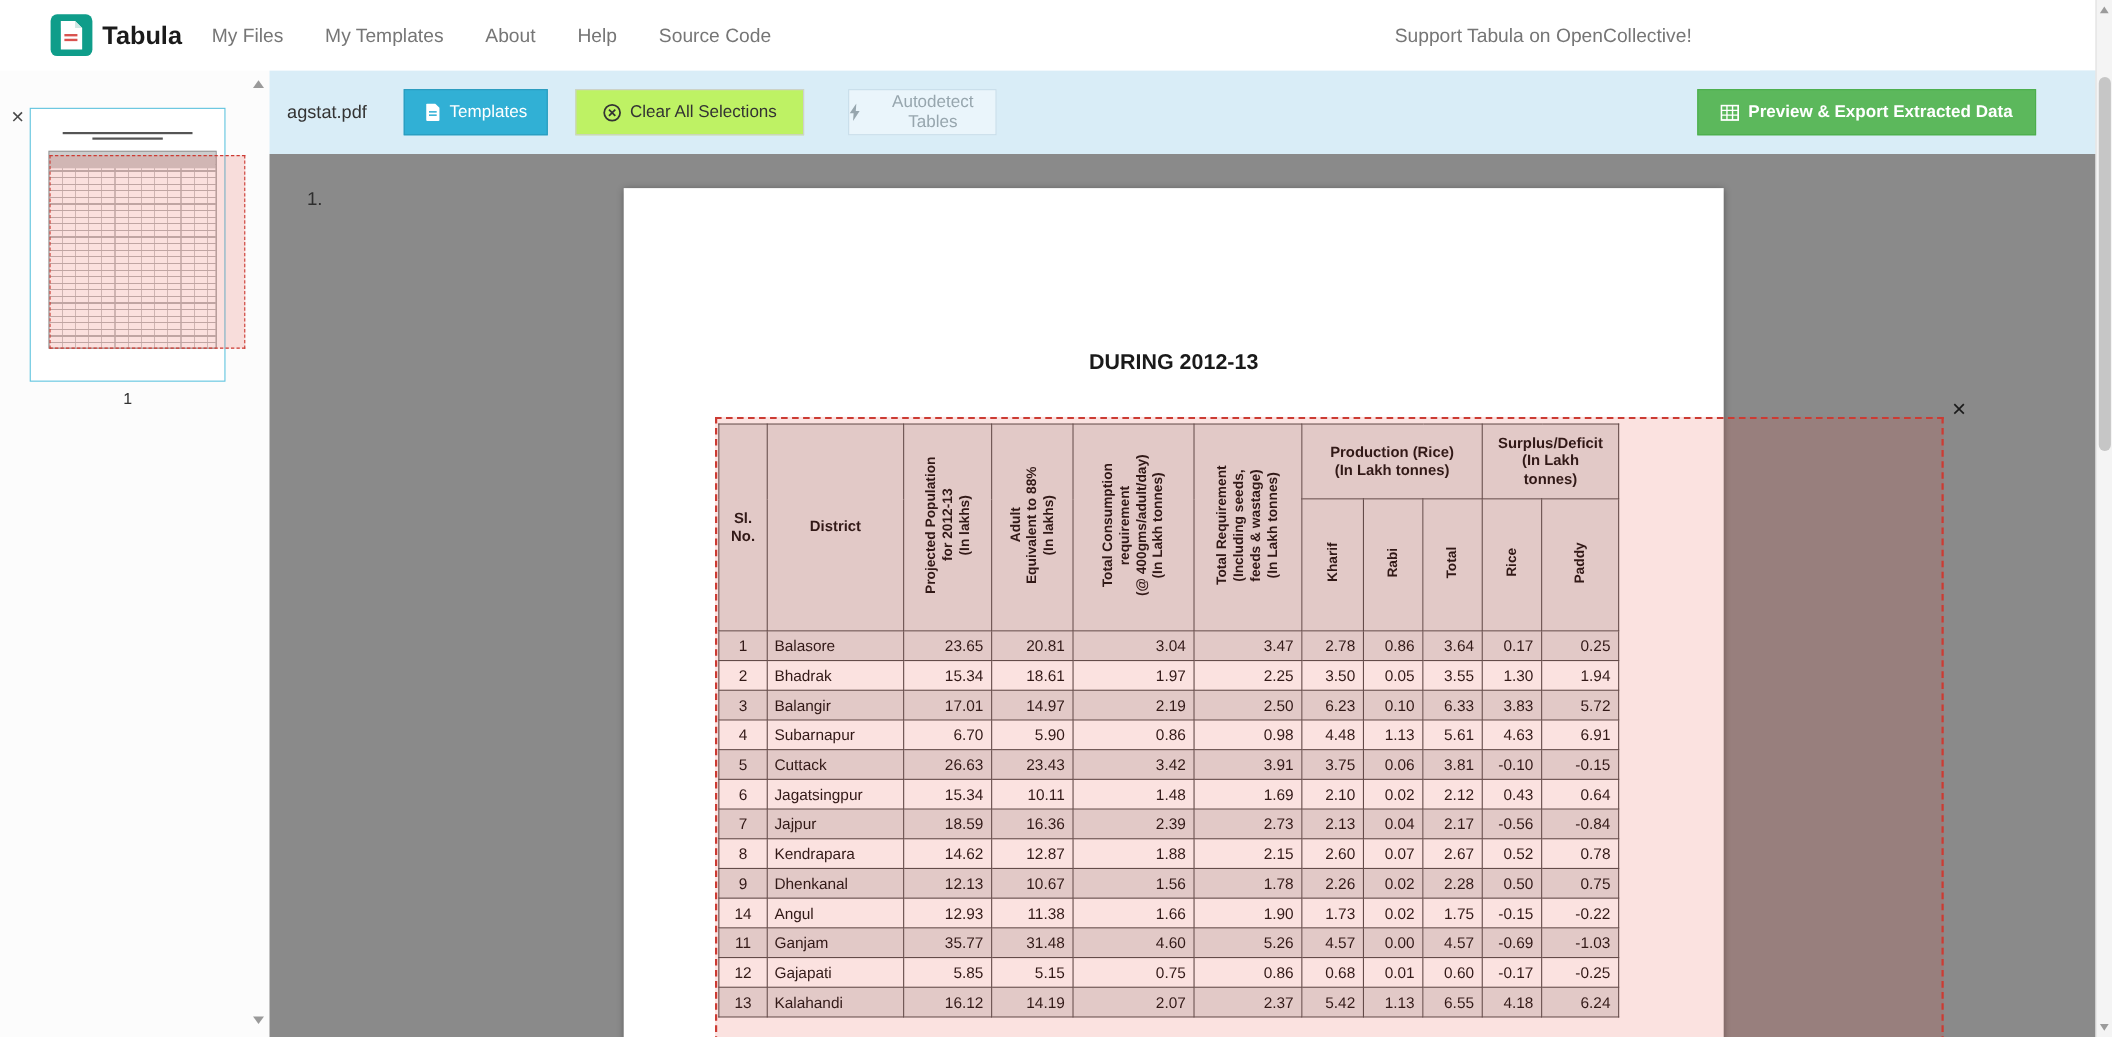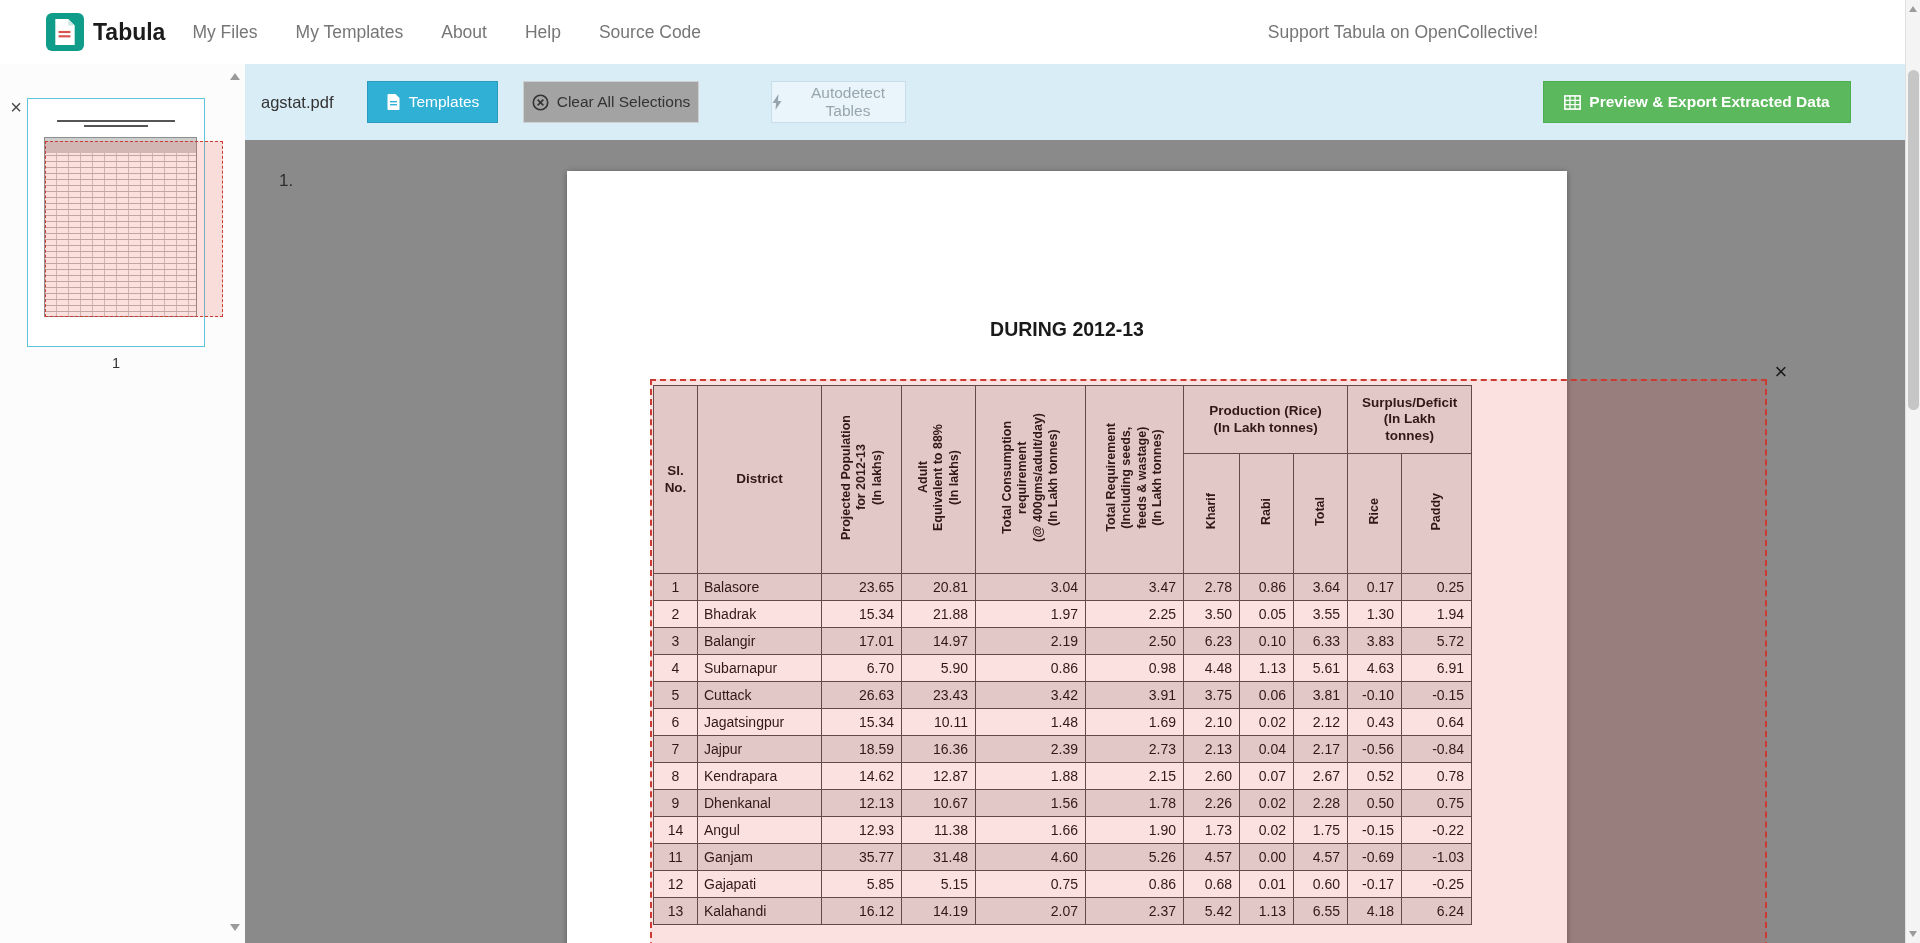--- a/index.html
+++ b/index.html
@@ -50,21 +50,21 @@
   
   .content { position:relative; flex:1; display:flex; flex-direction:column; min-width:0; }
 
   .toolbar { position:relative; height:76px; background:var(--toolbar-bg,#d9edf7); flex:none; }
   .file-label { position:absolute; left:16px; top:0; height:76px; display:flex; align-items:center;
                 font-size:16.5px; color:#333; }
   .btn { position:absolute; top:17px; height:42px; border-radius:0; display:flex;
          align-items:center; justify-content:center; gap:8px; font-size:15.5px; cursor:pointer; }
   .btn .icon { display:flex; align-items:center; }
   .btn-templates  { left:122px;  width:131px; background:var(--accent-blue,#31b0d5); border:1px solid #2a9bbd; color:#fff; }
-  .btn-clear      { left:278px;  width:176px; background:#a3a3a3; border:1px solid #cfcfcf; color:#333; }
+  .btn-clear      { left:278px;  width:208px; background:#bef264; border:1px solid #cfcfcf; color:#333; }
   .btn-autodetect { left:526px;  width:135px; background:rgba(255,255,255,0.45); border:1px solid #c7dde9;
                     color:#97a6ae; cursor:default; }
   .btn-export     { left:1298px; width:308px; background:var(--accent-green,#5cb85c); border:1px solid #4cae4c;
                     color:#fff; font-weight:bold; }
 
   .workspace { position:relative; flex:1; background:var(--workspace-gray,#8a8a8a); overflow:hidden; }
   .page-marker { position:absolute; left:34px; top:31px; font-size:17px; color:#2e2e2e; }
   .pdf-page { position:absolute; left:322px; top:31px; width:1000px; height:1300px; background:#fff;
               box-shadow:0 1px 6px rgba(0,0,0,0.35); }
   .doc-title { position:absolute; left:0; top:145px; width:100%; text-align:center;
@@ -264,21 +264,21 @@
                     <td class="num">2.78</td>
                     <td class="num">0.86</td>
                     <td class="num">3.64</td>
                     <td class="num">0.17</td>
                     <td class="num">0.25</td>
                   </tr>
                   <tr>
                     <td class="sl">2</td>
                     <td class="dist">Bhadrak</td>
                     <td class="num">15.34</td>
-                    <td class="num">21.88</td>
+                    <td class="num">18.61</td>
                     <td class="num">1.97</td>
                     <td class="num">2.25</td>
                     <td class="num">3.50</td>
                     <td class="num">0.05</td>
                     <td class="num">3.55</td>
                     <td class="num">1.30</td>
                     <td class="num">1.94</td>
                   </tr>
                   <tr>
                     <td class="sl">3</td>

